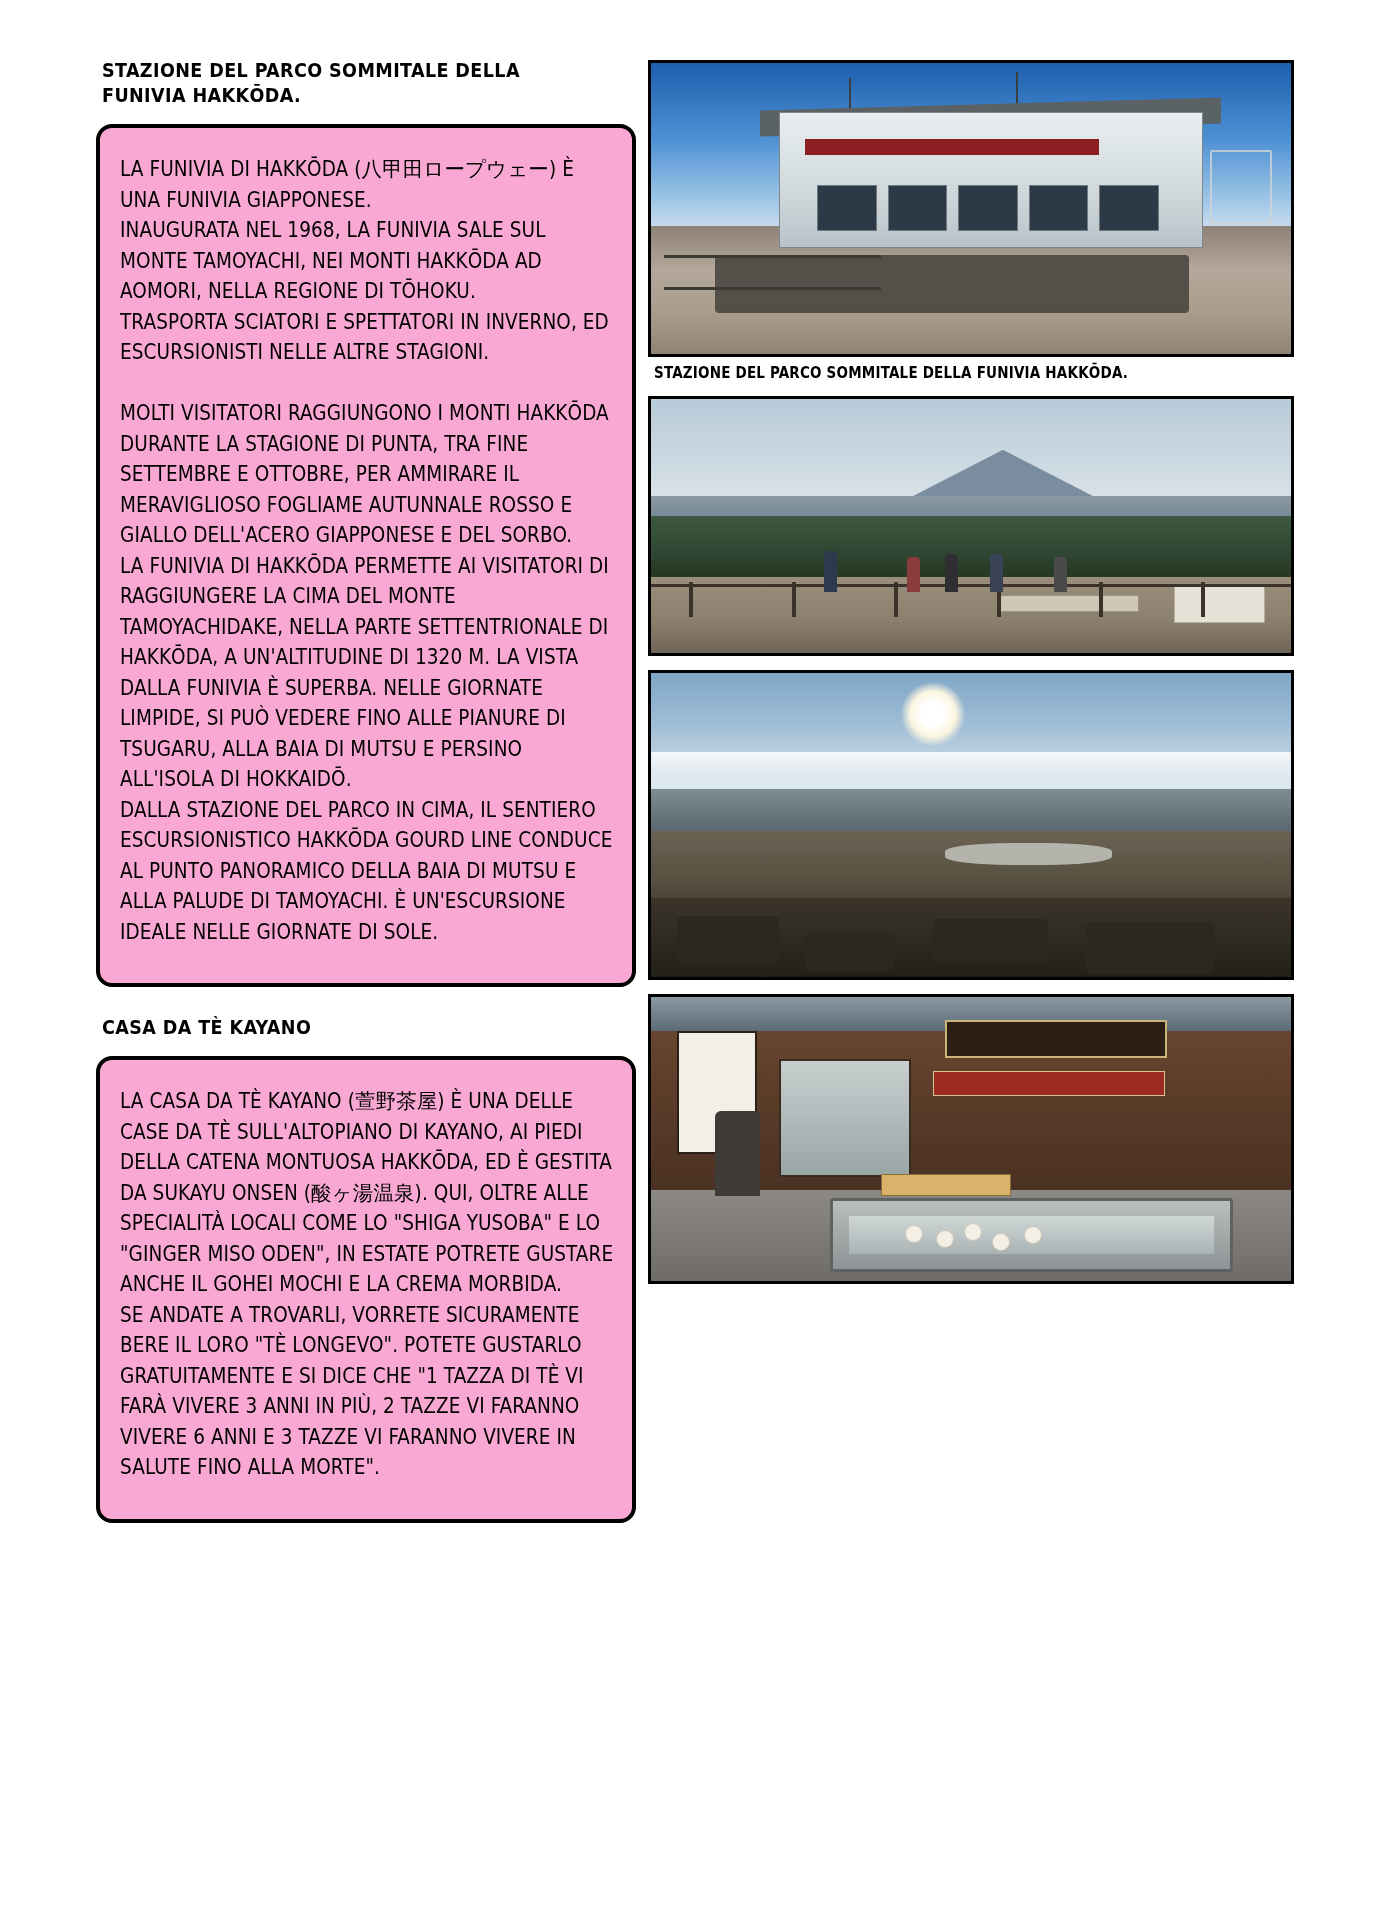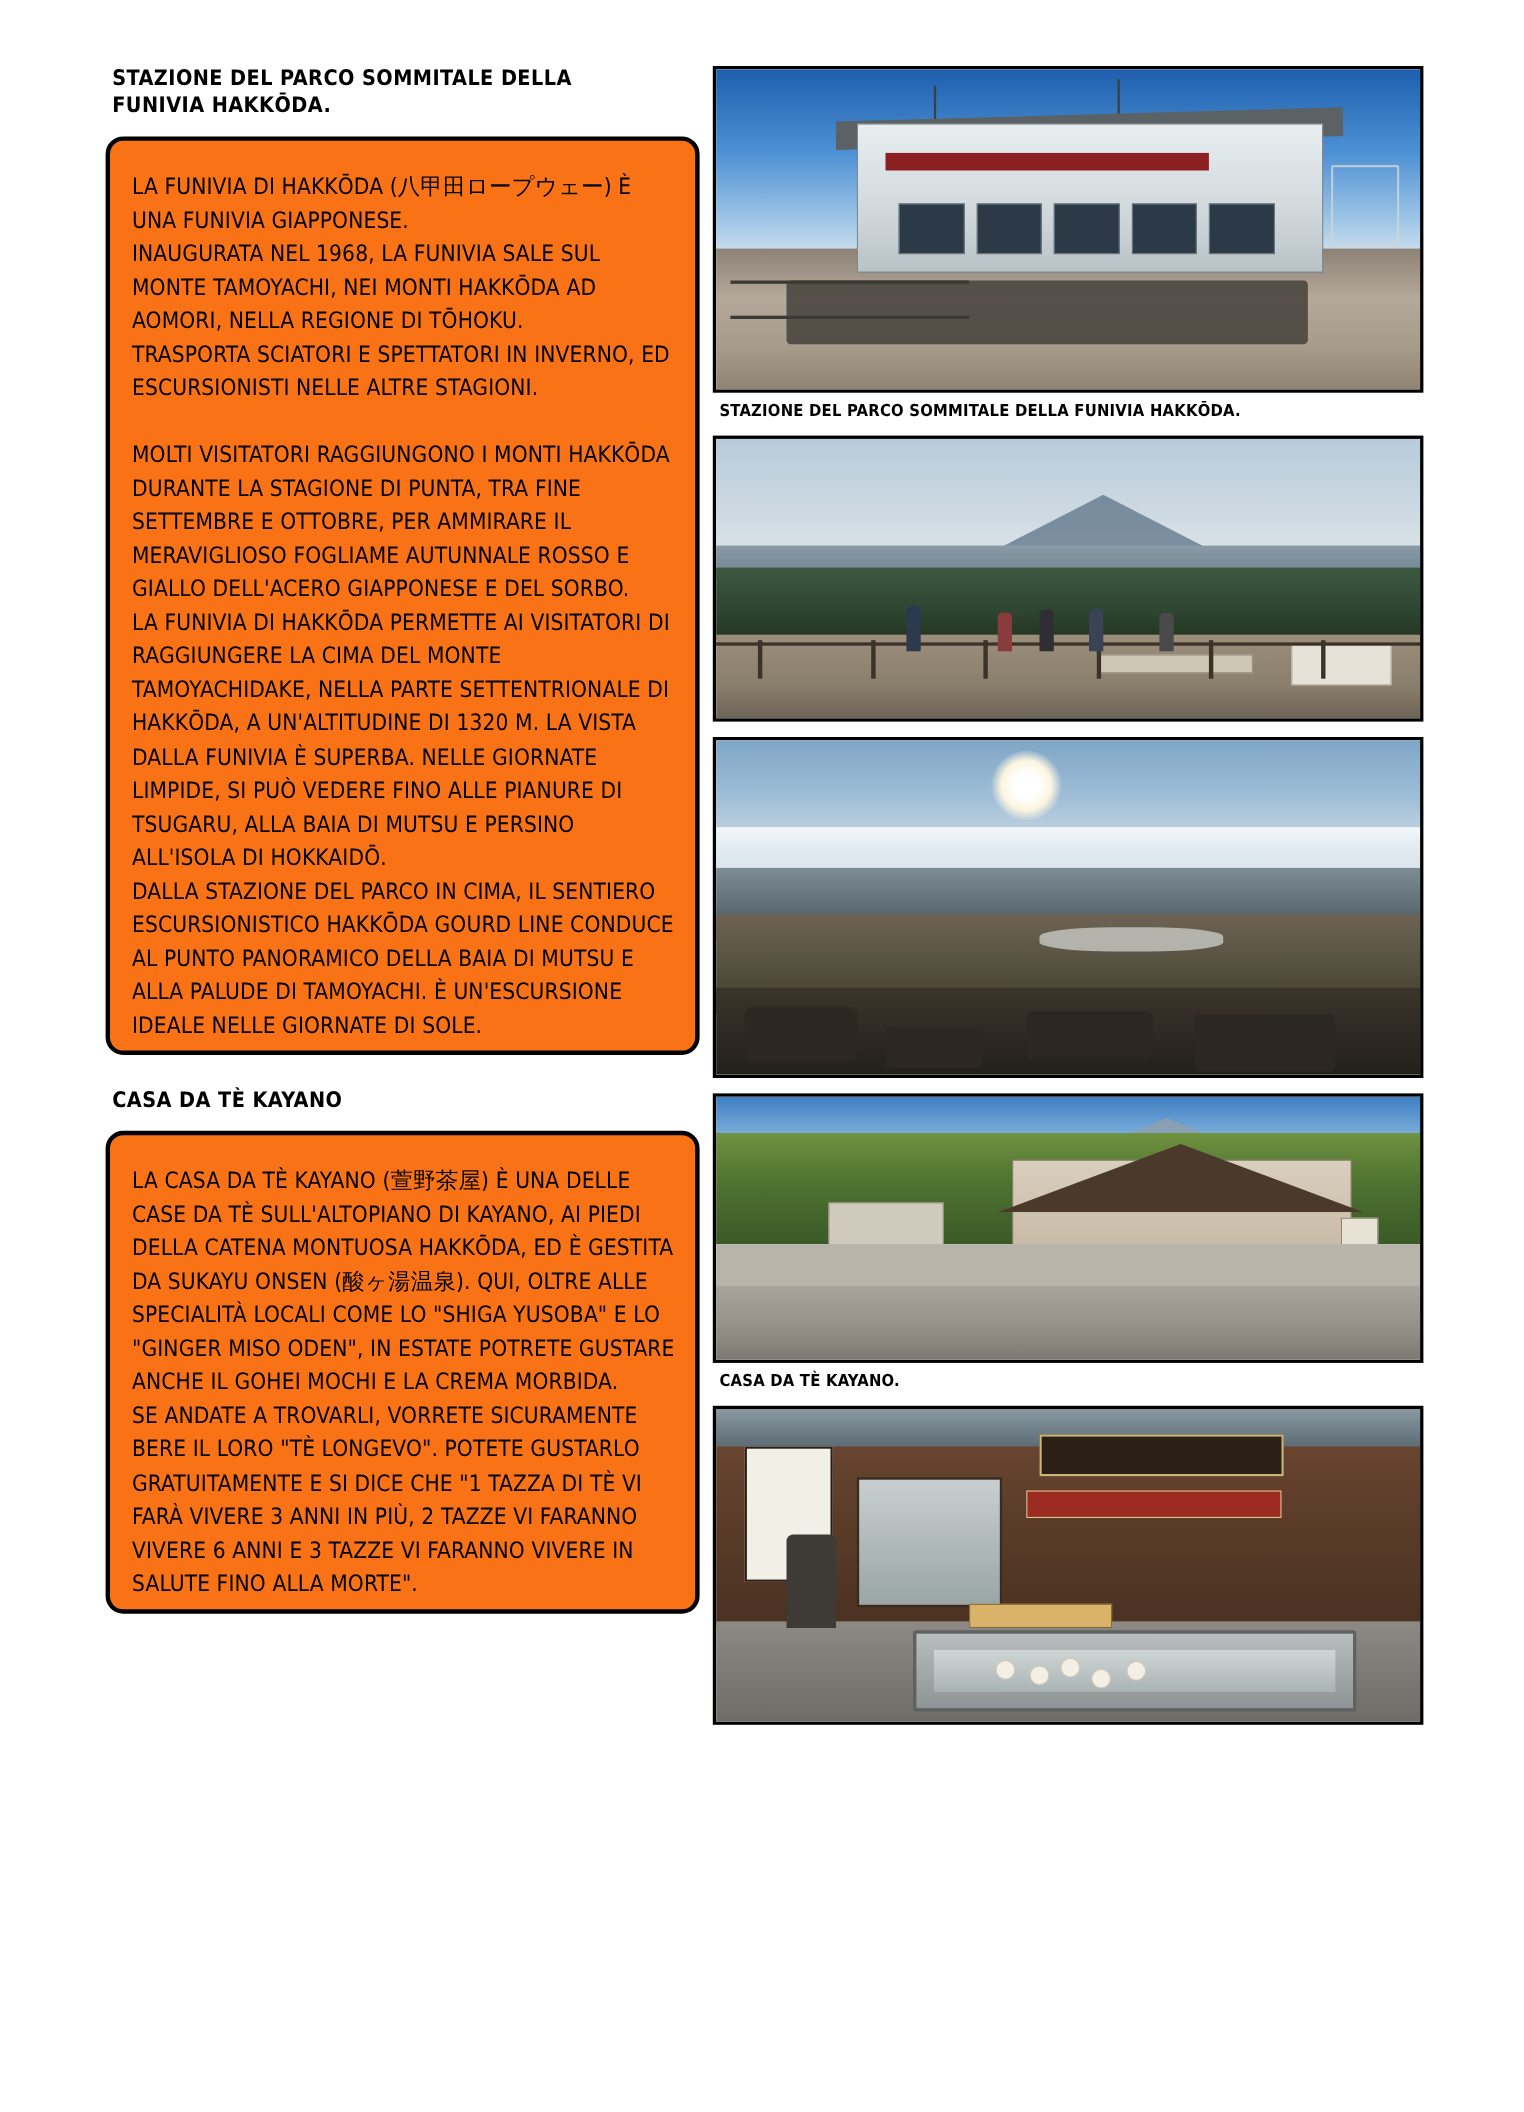--- a/index.html
+++ b/index.html
@@ -58,22 +58,22 @@
     color: #000000;
     text-transform: uppercase;
     margin: 0 0 16px 6px;
     max-width: 500px;
   }
 
   .text-box {
     border: 4px solid #000000;
     border-radius: 16px;
     box-sizing: border-box;
-    padding: 26px 18px 8px 20px;
-    background: #f97316;
+    padding: 26px 18px 36px 20px;
+    background: #f9a8d4;
     margin-bottom: 28px;
   }
 
   .body-text {
     font-family: "DejaVu Sans Condensed", "Liberation Sans Narrow", "Liberation Sans", sans-serif;
     font-size: 20.5px;
     line-height: 30.5px;
     letter-spacing: 0.1px;
     color: #000000;
     text-transform: uppercase;
@@ -312,36 +312,20 @@
           <div class="p3-rocks"></div>
           <div class="p3-rock" style="left:4%;bottom:4%;width:16%;height:16%"></div>
           <div class="p3-rock" style="left:24%;bottom:2%;width:14%;height:12%"></div>
           <div class="p3-rock" style="left:44%;bottom:5%;width:18%;height:14%"></div>
           <div class="p3-rock" style="left:68%;bottom:1%;width:20%;height:17%"></div>
         </div>
       </div>
 
     </div>
 
-    <div class="photo-block">
-      <div class="photo" style="height:245px">
-        <div class="scene">
-          <div class="p4-sky"></div>
-          <div class="p4-mtn"></div>
-          <div class="p4-trees"></div>
-          <div class="p4-house"></div>
-          <div class="p4-roof"></div>
-          <div class="p4-shed"></div>
-          <div class="p4-sign"></div>
-          <div class="p4-lot"></div>
-          <div class="p4-road"></div>
-        </div>
-      </div>
-      <div class="caption">CASA DA TÈ KAYANO.</div>
-    </div>
 
     <div class="photo-block">
       <div class="photo" style="height:290px">
         <div class="scene">
           <div class="p5-wall"></div>
           <div class="p5-eave"></div>
           <div class="p5-sign"></div>
           <div class="p5-sign2"></div>
           <div class="p5-banner"></div>
           <div class="p5-door"></div>

